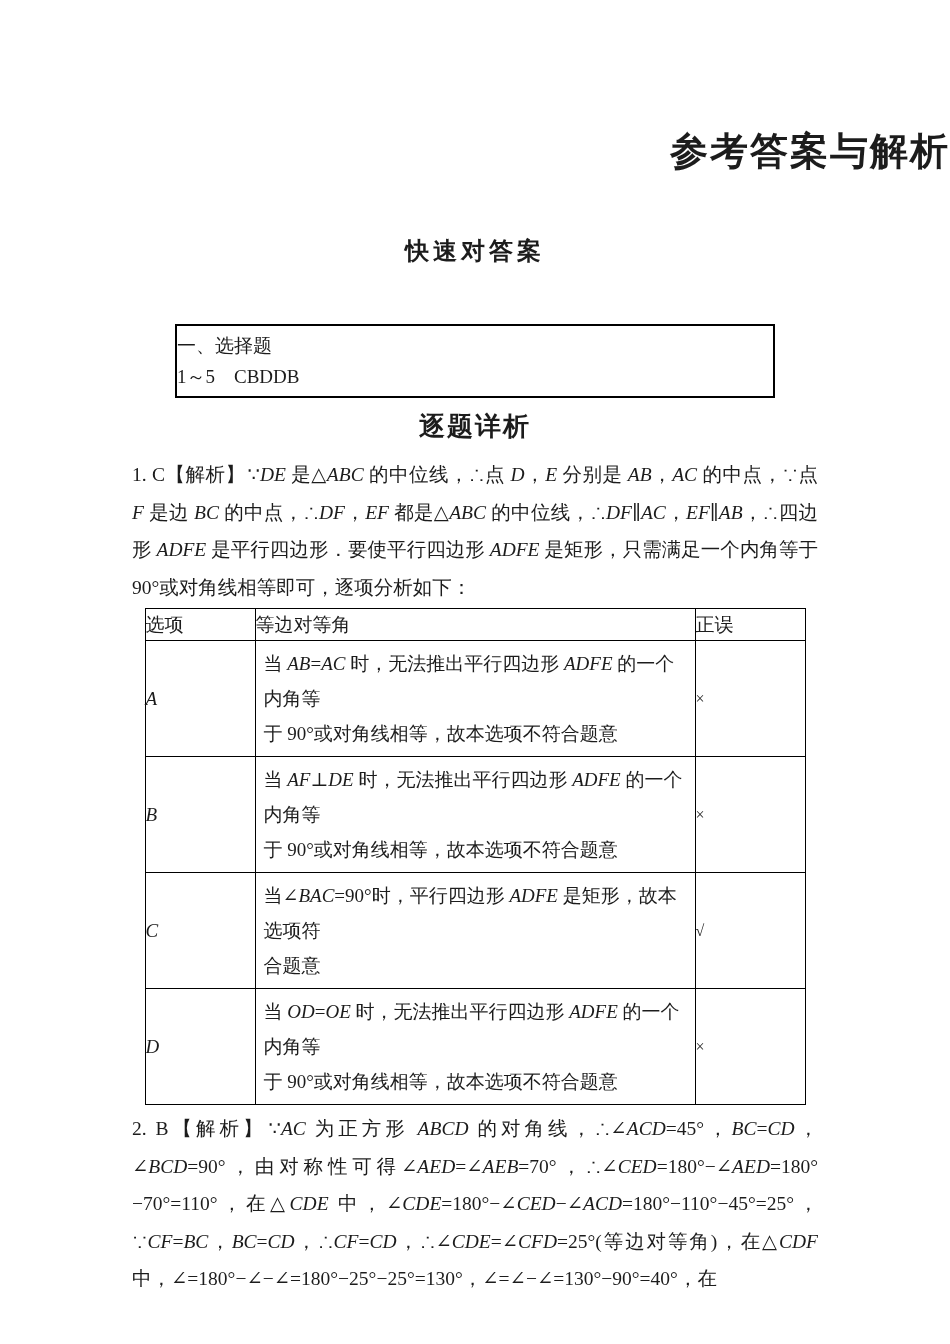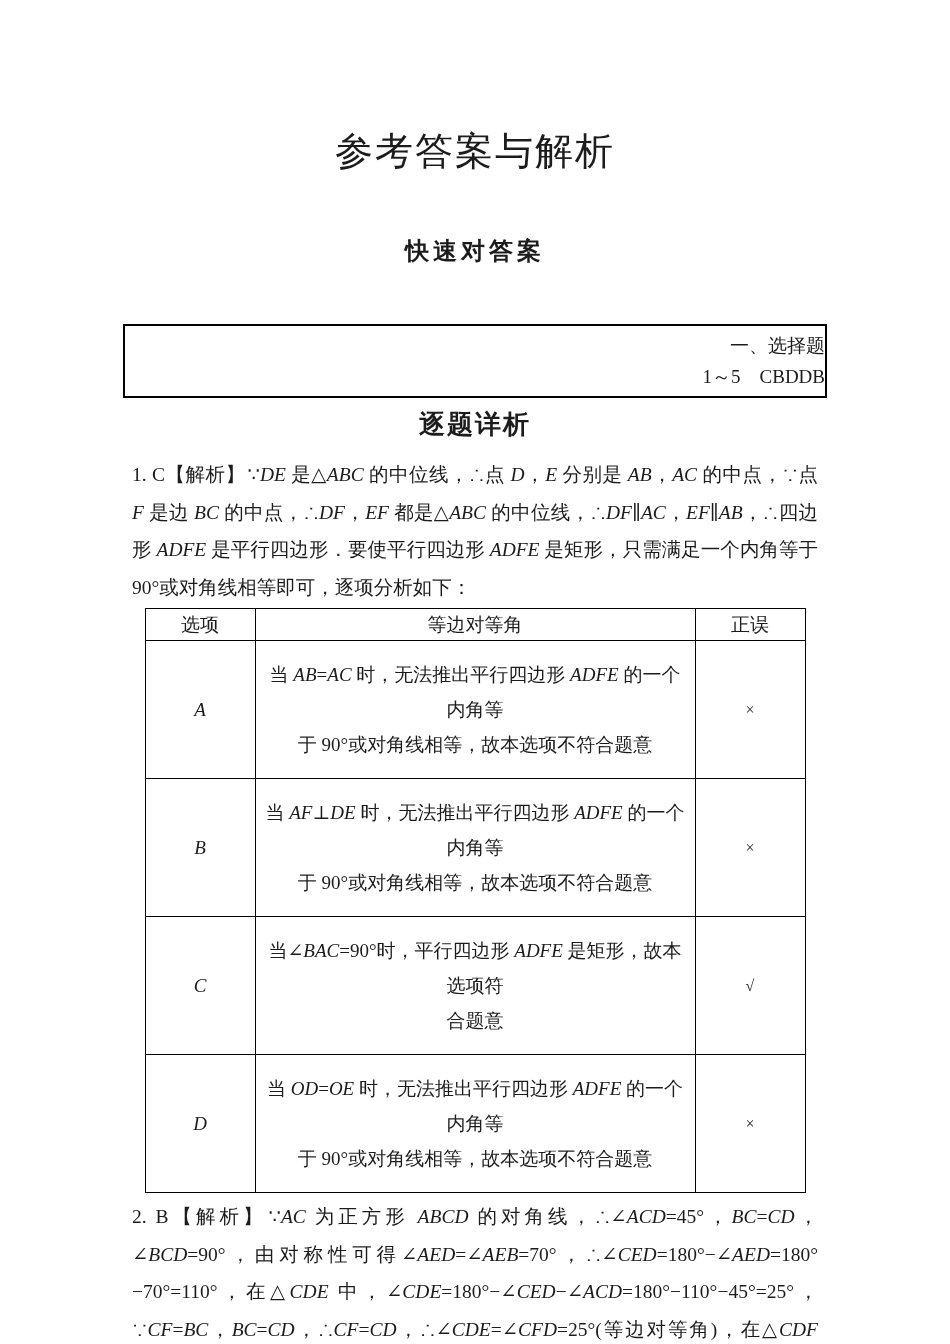--- a/index.html
+++ b/index.html
@@ -6,51 +6,51 @@
   html, body { background: #ffffff; }
   body {
     width: 950px; height: 1344px; overflow: hidden;
     color: #1c1c1c;
     font-family: "Liberation Serif", "DejaVu Serif", serif;
   }
   .page { position: relative; width: 950px; height: 1344px; background: #fff; }
 
   .doc-title {
     margin-top: 128px;
-    text-align: center;
+    text-align: right;
     font-size: 38px; line-height: 46px;
-    font-weight: normal;
+    font-weight: bold;
     letter-spacing: 2px;
     font-family: "Liberation Serif", "DejaVu Serif", serif;
   }
   .quick-heading {
     margin-top: 62px;
     text-align: center;
     font-size: 24px; line-height: 30px;
     letter-spacing: 4px;
     font-family: Liberation Serif, serif;
   }
 
   .quick-table {
-    width: 704px; margin: 58px auto 0;
+    width: 600px; margin: 58px auto 0;
     border: 2px solid #000;
     font-size: 19px;
-    text-align: right;
+    text-align: left;
   }
   .qrow { padding: 4px 0; }
   .qrow + .qrow { border-top: 4px double #000; }
   .qline { line-height: 31px; white-space: pre-line; }
   .qrow.single .qline { line-height: 32px; }
 
   .detail-heading {
     margin-top: 12px;
     text-align: center;
     font-size: 26px; line-height: 32px;
     letter-spacing: 2px;
-    font-family: Liberation Mono, monospace;
+    font-family: Liberation Sans, sans-serif;
   }
 
   .para {
     width: 686px; margin: 14px auto 0;
     font-size: 19.5px; line-height: 37.5px;
     text-align: justify;
     text-justify: inter-ideograph;
   }
   .para .num { margin-right: 0; }
   .para .label { margin-right: 2px; }
@@ -58,32 +58,32 @@
 
   .analysis-table {
     width: 660px; margin: 2px auto 0;
     border-collapse: collapse;
     table-layout: fixed;
     font-size: 19px;
   }
   .analysis-table th, .analysis-table td {
     border: 1.5px solid #000;
     font-weight: normal;
-    text-align: center;
+    text-align: left;
     vertical-align: middle;
   }
   .analysis-table thead th { height: 32px; line-height: 30px; }
   .col-option  { width: 110px; }
   .col-analysis{ width: 440px; }
   .col-verdict { width: 110px; margin-left: 31px; }
   .analysis-table tbody td { height: 72px; }
   .cell-analysis {
     white-space: pre-line;
     line-height: 35px;
-    padding: 16px 8px;
+    padding: 5px 8px;
   }
   .cell-verdict { font-size: 16px; color: #2a2a2a; }
 
   .para.second { margin-top: 5px; }
 </style>
 </head>
 <body>
 
 <div class="page">
 

